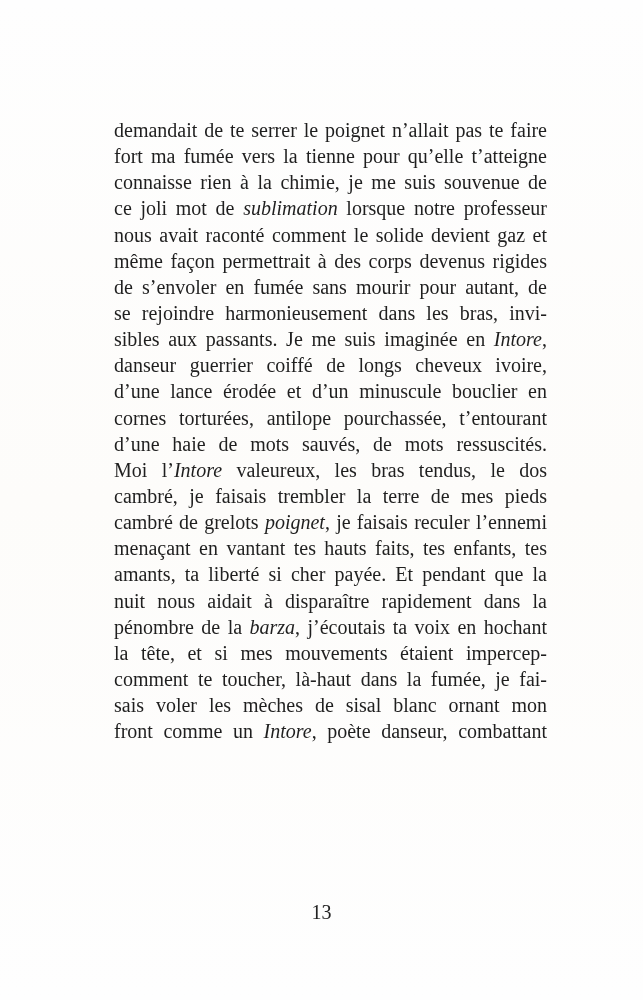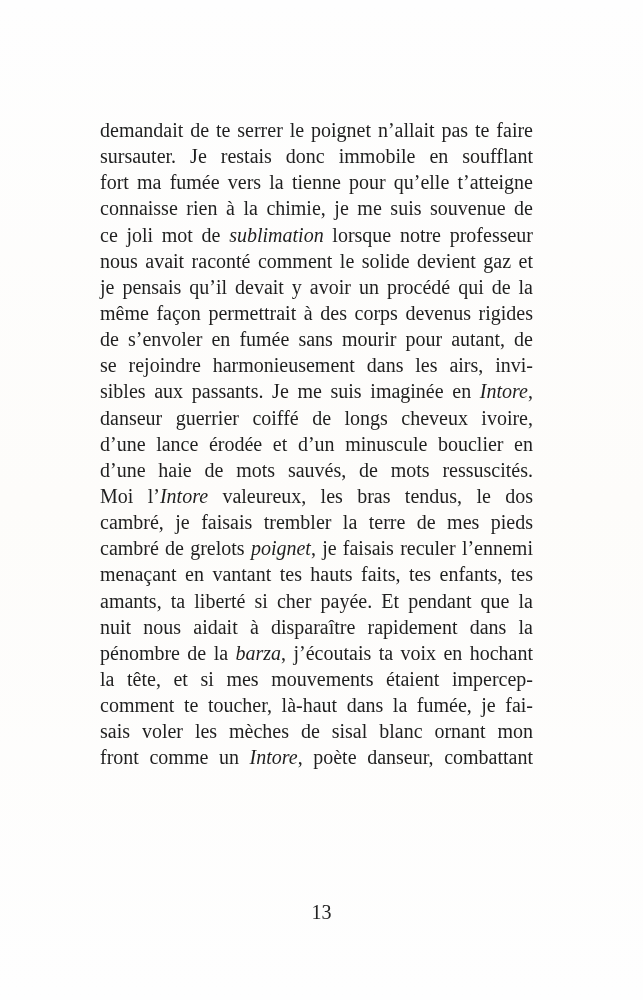--- a/index.html
+++ b/index.html
@@ -14,21 +14,21 @@
     font-family: "Liberation Serif", "DejaVu Serif", serif;
     overflow: hidden;
   }
   .page {
     position: absolute;
     inset: 0;
     background: linear-gradient(180deg, #fefefe 0%, #fdfcfa 50%, #fefefe 100%);
   }
   .text-block {
     position: absolute;
-    left: 100px;
+    left: 114px;
     top: 117px;
     width: 433px;
     color: #1f1f1f;
     font-size: 20px;
   }
   .line {
     height: 26.15px;
     line-height: 26.15px;
     text-align: justify;
     text-align-last: justify;
@@ -50,32 +50,31 @@
     color: #222222;
     font-size: 20px;
   }
 </style>
 </head>
 <body>
 
 <div class="page">
   <div class="text-block" style="color: rgb(31, 31, 31);">
       <div class="line"><span>demandait de te serrer le poignet n’allait pas te faire</span></div>
-      <div class="line"><span>sursauter. Je restais donc immobile en soufflant</span></div>
       <div class="line"><span>fort ma fumée vers la tienne pour qu’elle t’atteigne</span></div>
       <div class="line"><span>connaisse rien à la chimie, je me suis souvenue de</span></div>
       <div class="line"><span>ce joli mot de </span><em>sublimation</em><span> lorsque notre professeur</span></div>
       <div class="line"><span>nous avait raconté comment le solide devient gaz et</span></div>
-      <div class="line"><span>je pensais qu’il devait y avoir un procédé qui de la</span></div>
       <div class="line"><span>même façon permettrait à des corps devenus rigides</span></div>
       <div class="line"><span>de s’envoler en fumée sans mourir pour autant, de</span></div>
-      <div class="line"><span>se rejoindre harmonieusement dans les airs, invi-</span></div>
+      <div class="line"><span>se rejoindre harmonieusement dans les bras, invi-</span></div>
       <div class="line"><span>sibles aux passants. Je me suis imaginée en </span><em>Intore</em><span>,</span></div>
       <div class="line"><span>danseur guerrier coiffé de longs cheveux ivoire,</span></div>
       <div class="line"><span>d’une lance érodée et d’un minuscule bouclier en</span></div>
+      <div class="line"><span>cornes torturées, antilope pourchassée, t’entourant</span></div>
       <div class="line"><span>d’une haie de mots sauvés, de mots ressuscités.</span></div>
       <div class="line"><span>Moi l’</span><em>Intore</em><span> valeureux, les bras tendus, le dos</span></div>
       <div class="line"><span>cambré, je faisais trembler la terre de mes pieds</span></div>
       <div class="line"><span>cambré de grelots </span><em>poignet</em><span>, je faisais reculer l’ennemi</span></div>
       <div class="line"><span>menaçant en vantant tes hauts faits, tes enfants, tes</span></div>
       <div class="line"><span>amants, ta liberté si cher payée. Et pendant que la</span></div>
       <div class="line"><span>nuit nous aidait à disparaître rapidement dans la</span></div>
       <div class="line"><span>pénombre de la </span><em>barza</em><span>, j’écoutais ta voix en hochant</span></div>
       <div class="line"><span>la tête, et si mes mouvements étaient impercep-</span></div>
       <div class="line"><span>comment te toucher, là-haut dans la fumée, je fai-</span></div>

